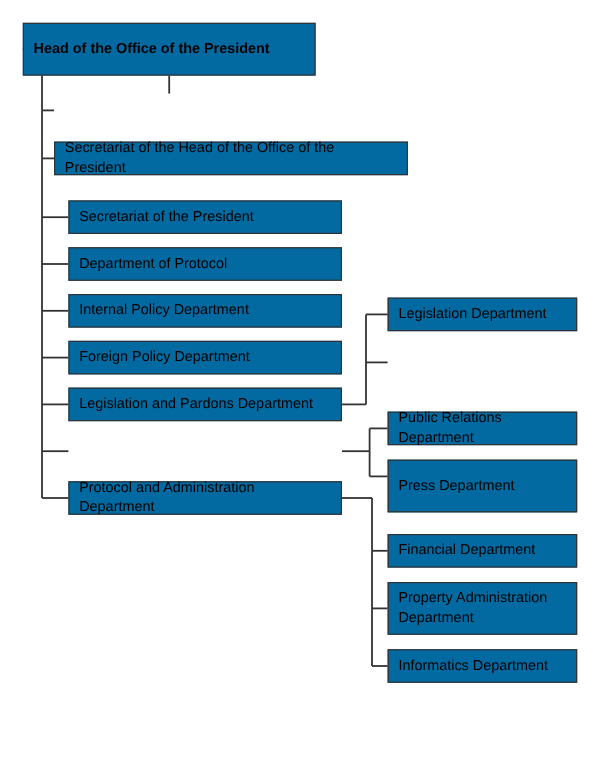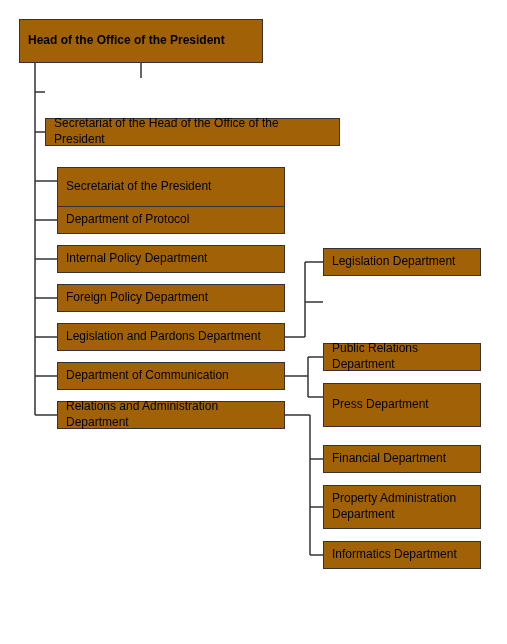--- a/index.html
+++ b/index.html
@@ -12,21 +12,21 @@
       position: relative;
     }
     .chart-container {
       position: relative;
       width: 507px;
       padding: 10px;
     }
     .node {
       position: absolute;
       border: 1.5px solid #333;
-      background: #a16207;
+      background: #0369a1;
       padding: 6px 8px;
       display: flex;
       align-items: center;
       justify-content: flex-start;
       line-height: 1.3;
     }
     
     .connectors {
       position: absolute;
       top: 0; left: 0;
@@ -89,46 +89,43 @@
 
   <div class="node" style="left:19px; top:19px; width:244px; height:44px; font-weight:bold;">
     <span>Head of the Office of the President</span>
   </div>
 
 
   <div class="node" style="left:45px; top:118px; width:295px; height:28px;">
     <span>Secretariat of the Head of the Office of the President</span>
   </div>
 
-  <div class="node" style="left:57px; top:167px; width:228px; height:40px;">
+  <div class="node" style="left:57px; top:167px; width:228px; height:28px;">
     <span>Secretariat of the President</span>
   </div>
 
   <div class="node" style="left:57px; top:206px; width:228px; height:28px;">
     <span>Department of Protocol</span>
   </div>
 
   <div class="node" style="left:57px; top:245px; width:228px; height:28px;">
     <span>Internal Policy Department</span>
   </div>
 
   <div class="node" style="left:57px; top:284px; width:228px; height:28px;">
     <span>Foreign Policy Department</span>
   </div>
 
   <div class="node" style="left:57px; top:323px; width:228px; height:28px;">
     <span>Legislation and Pardons Department</span>
   </div>
 
-  <div class="node" style="left:57px; top:362px; width:228px; height:28px;">
-    <span>Department of Communication</span>
-  </div>
 
   <div class="node" style="left:57px; top:401px; width:228px; height:28px;">
-    <span>Relations and Administration Department</span>
+    <span>Protocol and Administration Department</span>
   </div>
 
   <div class="node" style="left:323px; top:248px; width:158px; height:28px;">
     <span>Legislation  Department</span>
   </div>
 
 
   <div class="node" style="left:323px; top:343px; width:158px; height:28px;">
     <span>Public Relations Department</span>
   </div>

